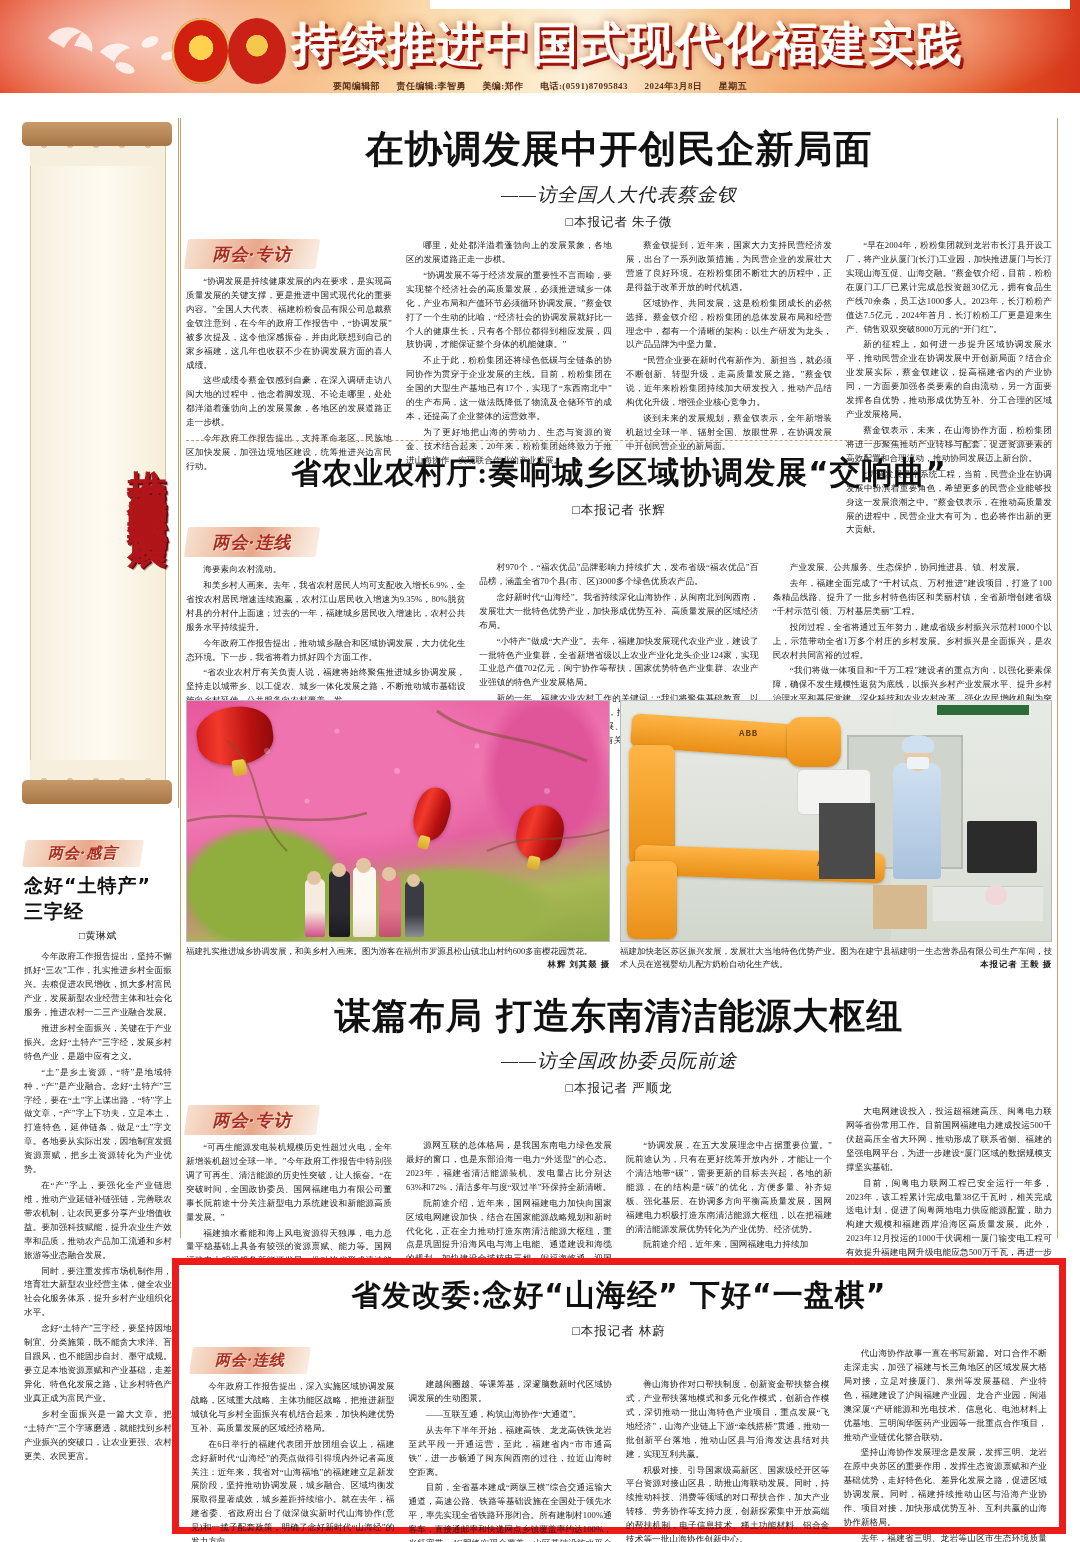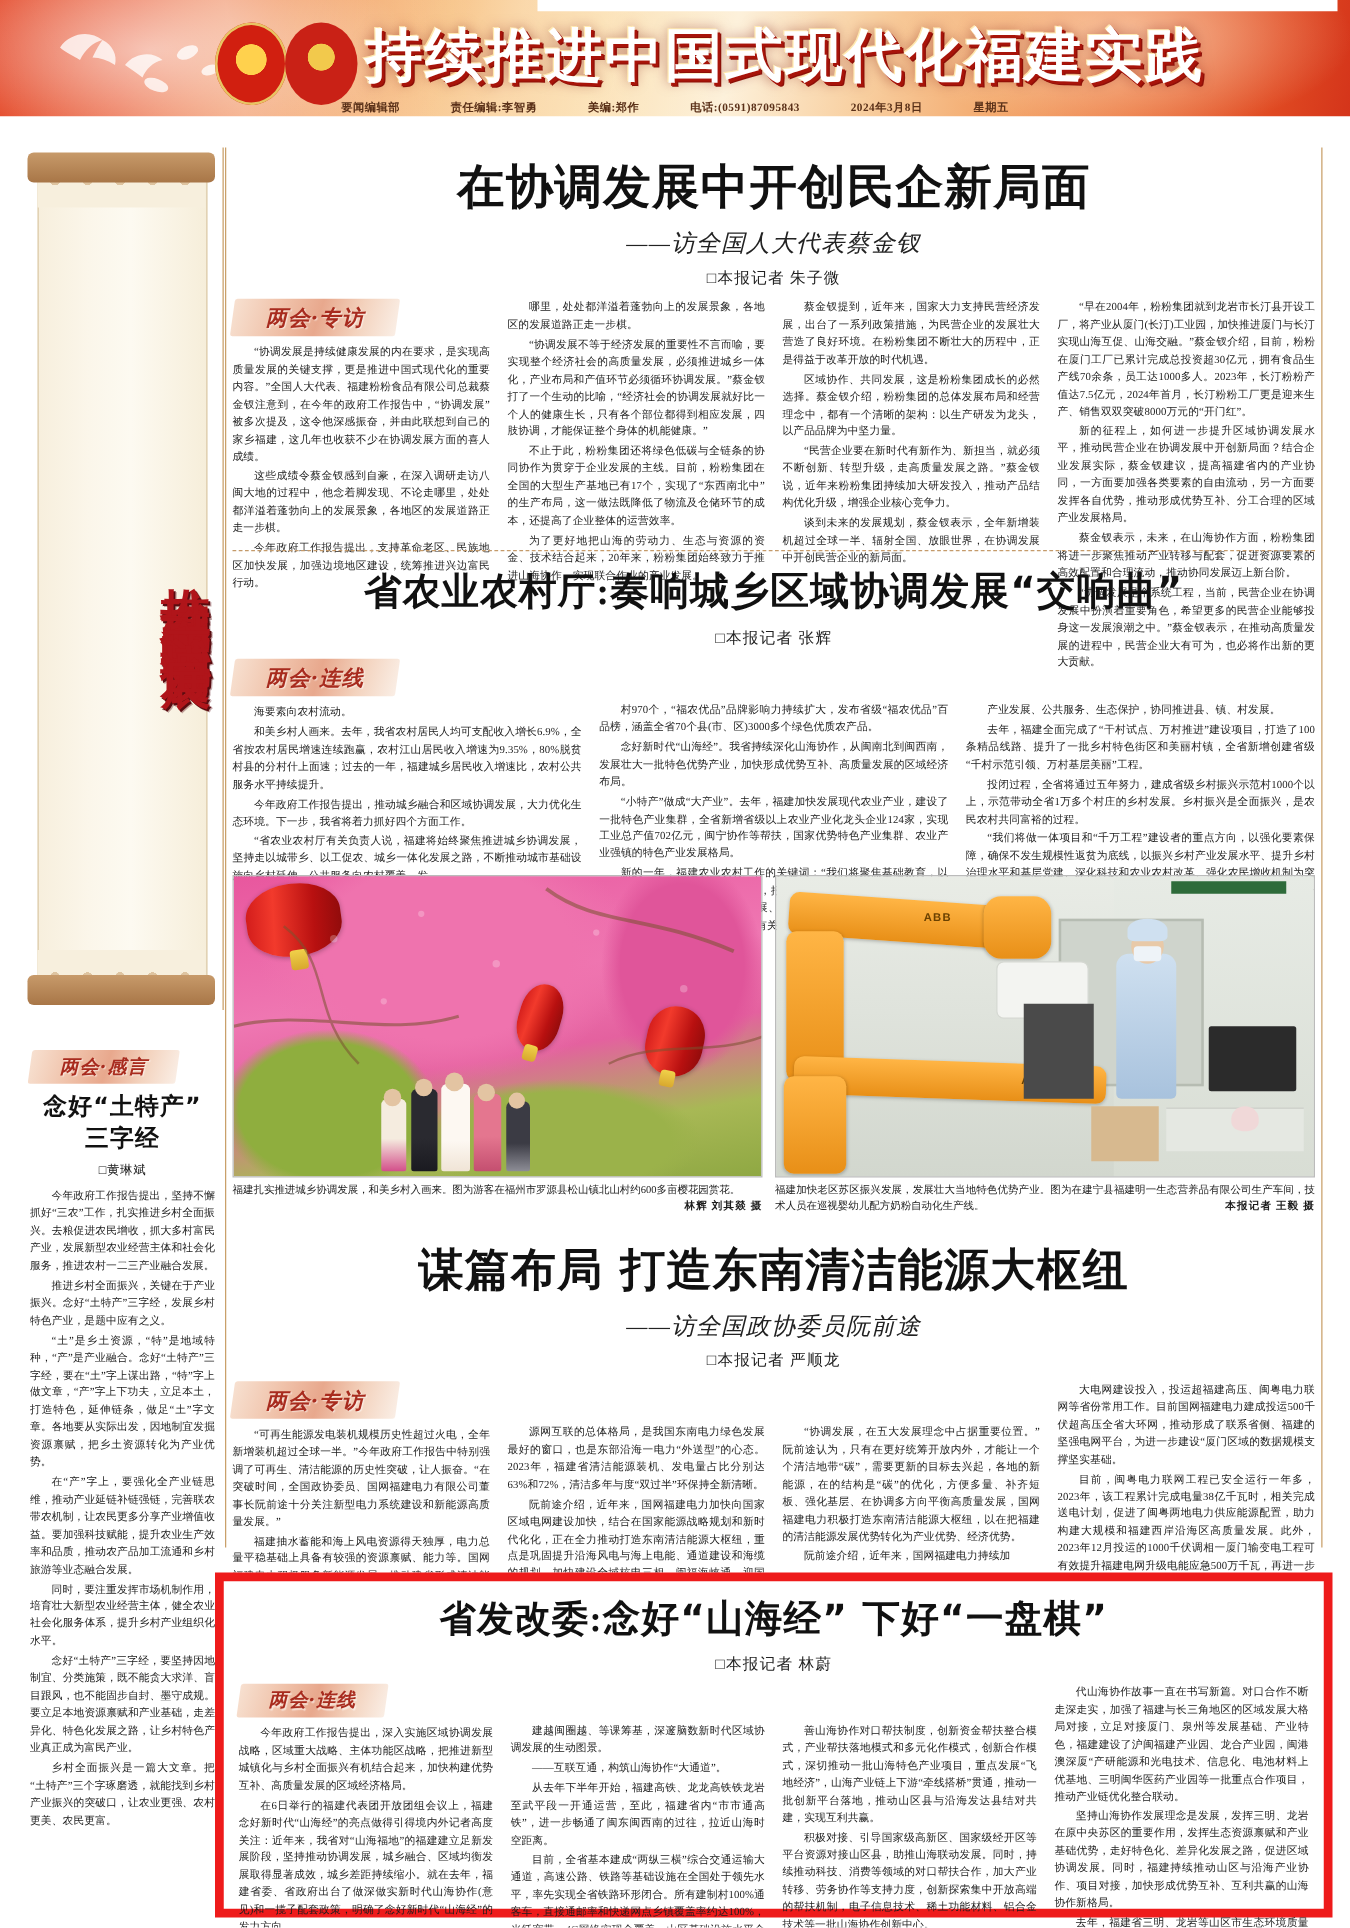--- a/index.html
+++ b/index.html
@@ -47,21 +47,21 @@
     text-shadow:
       2px 2px 0 #a8140a, 3px 3px 0 #8d1008,
       -1px -1px 0 #ffe9b0, 0 0 10px rgba(120,10,5,.55);
     white-space:nowrap;
   }
   .mast-byline{
     position:absolute;left:0;top:80px;width:1080px;text-align:center;
     font-size:9px;color:#5a3018;letter-spacing:.4px;font-weight:bold;
     font-family:"Liberation Serif",serif;
   }
-  .mast-byline span{margin:0 19px;}
+  .mast-byline span{margin:0 7px;}
 
   
   .scroll-wrap{position:absolute;left:22px;top:118px;width:150px;height:690px;}
   .scroll-body{
     position:absolute;left:8px;top:22px;width:134px;height:648px;
     background:linear-gradient(90deg,#f7efdd 0%,#fbf6ea 30%,#fdfaf1 55%,#f6eeda 100%);
     border-left:1px solid #d9c59e;border-right:1px solid #d9c59e;
   }
   .scroll-cap{
     position:absolute;left:0;width:150px;height:24px;
@@ -168,21 +168,21 @@
     position:absolute;left:50%;transform:translateX(-50%);bottom:-11px;
     width:14px;height:16px;background:linear-gradient(180deg,#f0d14a,#d8a82e);border-radius:3px;
   }
   .figure{position:absolute;bottom:4px;border-radius:5px 5px 2px 2px;}
 
   
   .photo-factory{
     background:linear-gradient(180deg,#e9ece6 0%,#dfe3dc 45%,#d2d7ce 100%);
   }
   .robot-arm{position:absolute;background:linear-gradient(180deg,#ffb545,#e88f17);border-radius:8px;box-shadow:0 1px 3px rgba(0,0,0,.25);}
-  .robot-label{position:absolute;font-family:Liberation Sans, sans-serif;font-weight:bold;font-size:9px;color:#6a4100;letter-spacing:1px;}
+  .robot-label{position:absolute;font-family:Liberation Mono, monospace;font-weight:bold;font-size:9px;color:#6a4100;letter-spacing:1px;}
   .worker-body{position:absolute;background:linear-gradient(180deg,#cfe0f0,#a8c2dd);border-radius:10px 10px 4px 4px;}
   .worker-head{position:absolute;border-radius:50%;background:#e8c9a8;}
   .worker-cap{position:absolute;border-radius:50% 50% 20% 20%;background:#cfe0f0;}
   .monitor{position:absolute;background:#2b2b2b;border-radius:2px;}
 
   
   .red-box{
     position:absolute;box-sizing:border-box;
     border:7px solid #ee1b1b;background:#ffffff;
   }
@@ -235,21 +235,21 @@
     <div class="scroll-cap bot"></div>
     <div class="scroll-title">推动城乡融合和区域协调发展</div>
   </div>
 
   <div class="vrule" style="left:178px;top:118px;height:690px;"></div>
 
   <div style="position:absolute;left:24px;top:840px;width:148px;">
     <div class="badge small">
       <div class="badge-inner">两会·感言</div>
     </div>
-    <div style="text-align:center;font-family:'DejaVu Sans','Liberation Sans',sans-serif;font-weight:bold;font-size:19px;line-height:1.35;letter-spacing:1px;color:#111;">
+    <div style="text-align:left;font-family:'DejaVu Sans','Liberation Sans',sans-serif;font-weight:bold;font-size:19px;line-height:1.35;letter-spacing:1px;color:#111;">
       <div>念好“土特产”</div>
       <div>三字经</div>
     </div>
     <div style="text-align:center;font-size:10px;margin-top:5px;letter-spacing:.5px;">□黄琳斌</div>
     <div class="bodytext" id="commentary-body" style="margin-top:7px;">
         <p>今年政府工作报告提出，坚持不懈抓好“三农”工作，扎实推进乡村全面振兴。去粮促进农民增收，抓大多村富民产业，发展新型农业经营主体和社会化服务，推进农村一二三产业融合发展。</p>
         <p>推进乡村全面振兴，关键在于产业振兴。念好“土特产”三字经，发展乡村特色产业，是题中应有之义。</p>
         <p>“土”是乡土资源，“特”是地域特种，“产”是产业融合。念好“土特产”三字经，要在“土”字上谋出路，“特”字上做文章，“产”字上下功夫，立足本土，打造特色，延伸链条，做足“土”字文章。各地要从实际出发，因地制宜发掘资源禀赋，把乡土资源转化为产业优势。</p>
         <p>在“产”字上，要强化全产业链思维，推动产业延链补链强链，完善联农带农机制，让农民更多分享产业增值收益。要加强科技赋能，提升农业生产效率和品质，推动农产品加工流通和乡村旅游等业态融合发展。</p>
         <p>同时，要注重发挥市场机制作用，培育壮大新型农业经营主体，健全农业社会化服务体系，提升乡村产业组织化水平。</p>

